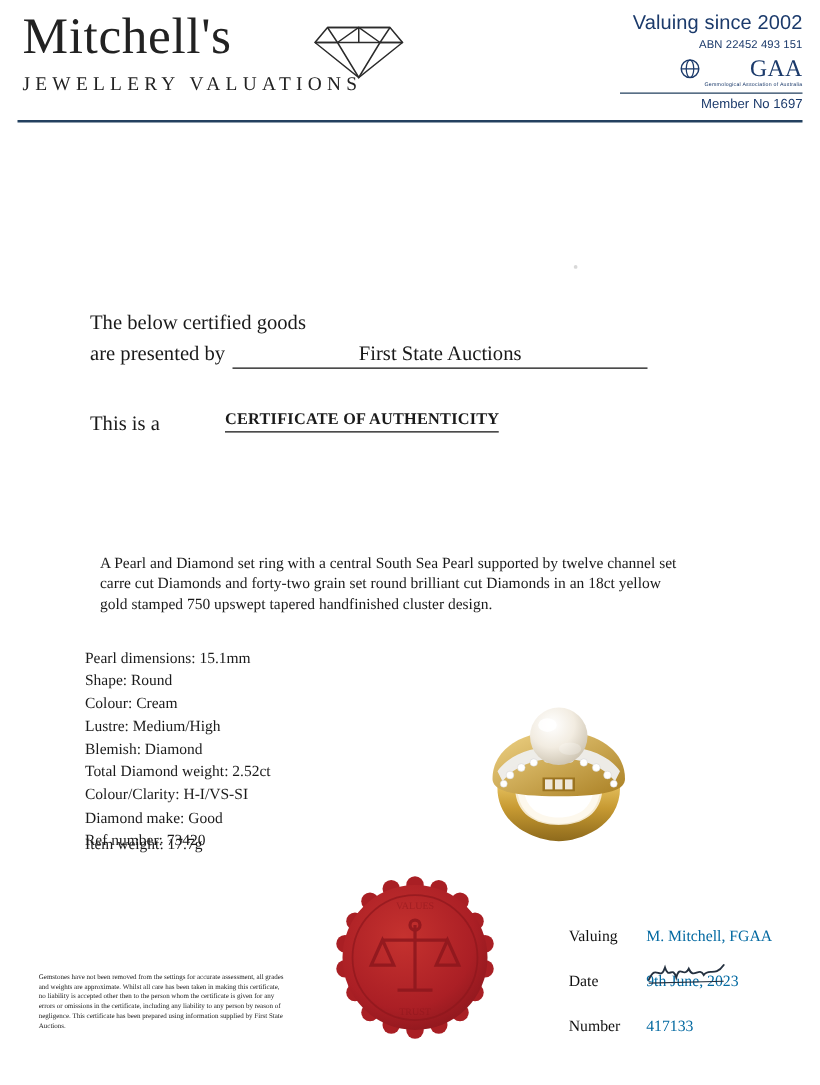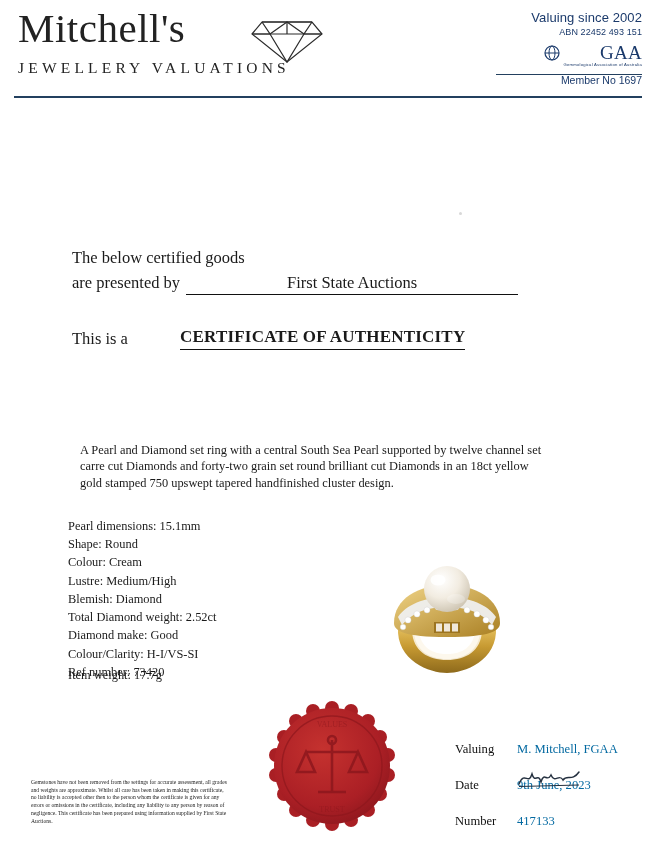--- a/index.html
+++ b/index.html
@@ -28,21 +28,21 @@
     font-size:15.5px;
     letter-spacing:4.2px;
     color:#222;
     margin-top:10px;
   }
   .diamond-logo{position:absolute;left:248px;top:4px;}
   .header-right{
     position:absolute;right:14px;top:10px;width:146px;text-align:right;
     font-family:"Liberation Sans", sans-serif;
   }
-  .valuing{font-size:13px;color:#1b3a6b;letter-spacing:.1px;}
+  .valuing{font-size:16px;color:#1b3a6b;letter-spacing:.1px;}
   .abn{font-size:9px;color:#1b3a6b;margin-top:2px;letter-spacing:.1px;}
   .gaa-row{display:flex;align-items:center;justify-content:flex-end;margin-top:5px;gap:4px;}
   .gaa-text{font-family:"Liberation Serif", serif;font-size:19px;color:#1b3a6b;letter-spacing:.3px;margin-top:12px;}
   .gaa-sub{font-size:4.2px;color:#1b3a6b;letter-spacing:.2px;text-align:right;margin-top:-2px;}
   .member{font-size:10.5px;color:#1b3a6b;margin-top:7px;}
   .hr-dark{position:absolute;left:14px;top:96px;width:628px;height:2px;background:#23405f;}
   .hr-right{position:absolute;right:14px;top:74px;width:146px;height:1px;background:#23405f;}
 
   
   .line-presented{position:absolute;left:72px;top:248px;font-size:16.5px;}
@@ -51,21 +51,21 @@
     display:inline-block;width:332px;
     border-bottom:1px solid #111;
     text-align:center;
     font-size:16.5px;
     padding-bottom:1px;
     margin-left:6px;
   }
   .thisisa{position:absolute;left:72px;top:329px;font-size:16.5px;}
   .cert-title{
     position:absolute;left:180px;top:327px;
-    font-size:17px;font-weight:bold;letter-spacing:.2px;
+    font-size:13px;font-weight:bold;letter-spacing:.2px;
     border-bottom:1.5px solid #111;padding-bottom:2px;
   }
 
   .desc{
     position:absolute;left:68px;top:442px;width:470px;
     font-size:12.4px;line-height:1.32;margin-left:12px;
   }
   .specs{
     position:absolute;left:68px;top:517px;
     font-size:12.4px;line-height:1.47;
@@ -157,22 +157,22 @@
 
   <div class="desc">A Pearl and Diamond set ring with a central South Sea Pearl supported by twelve channel set carre cut Diamonds and forty-two grain set round brilliant cut Diamonds in an 18ct yellow gold stamped 750 upswept tapered handfinished cluster design.</div>
 
   <div class="specs">
     <div>Pearl dimensions: 15.1mm</div>
     <div>Shape: Round</div>
     <div>Colour: Cream</div>
     <div>Lustre: Medium/High</div>
     <div>Blemish: Diamond</div>
     <div>Total Diamond weight: 2.52ct</div>
+    <div>Colour/Clarity: H-I/VS-SI</div>
     <div>Diamond make: Good</div>
-    <div>Colour/Clarity: H-I/VS-SI</div>
     <div>Ref number: 73420</div>
   </div>
 
   <div class="itemweight">Item weight: 17.7g</div>
 
   <div class="ring-photo">
     <svg width="150" height="110" viewBox="0 0 150 110">
       <defs>
         <radialGradient id="pearlG" cx="38%" cy="30%" r="72%">
           <stop offset="0%" stop-color="#ffffff"></stop>

